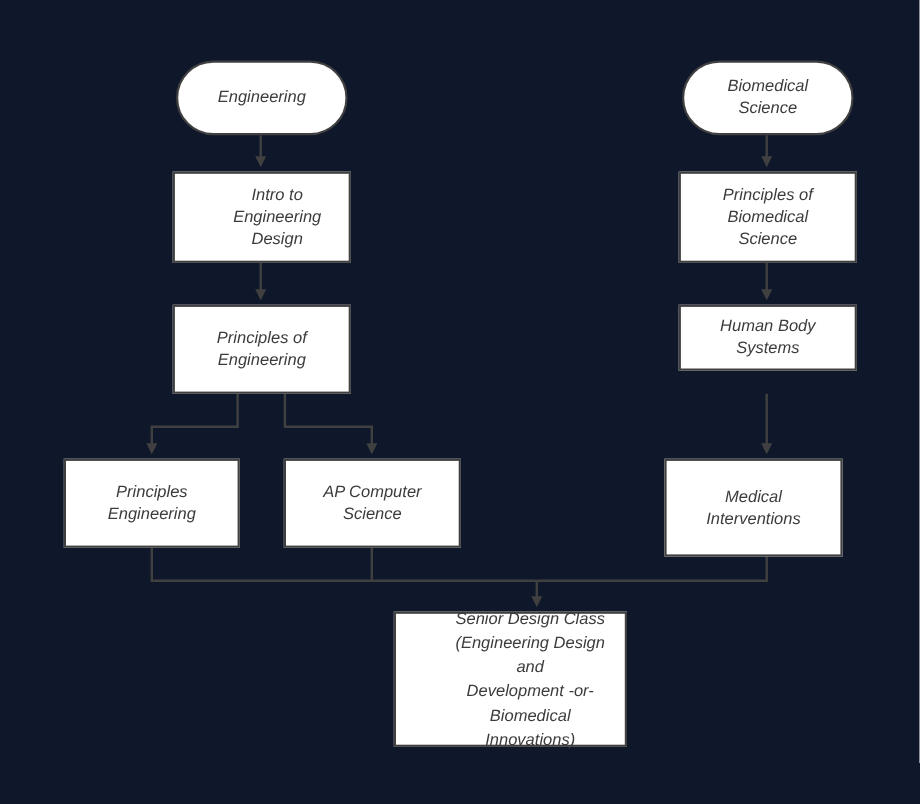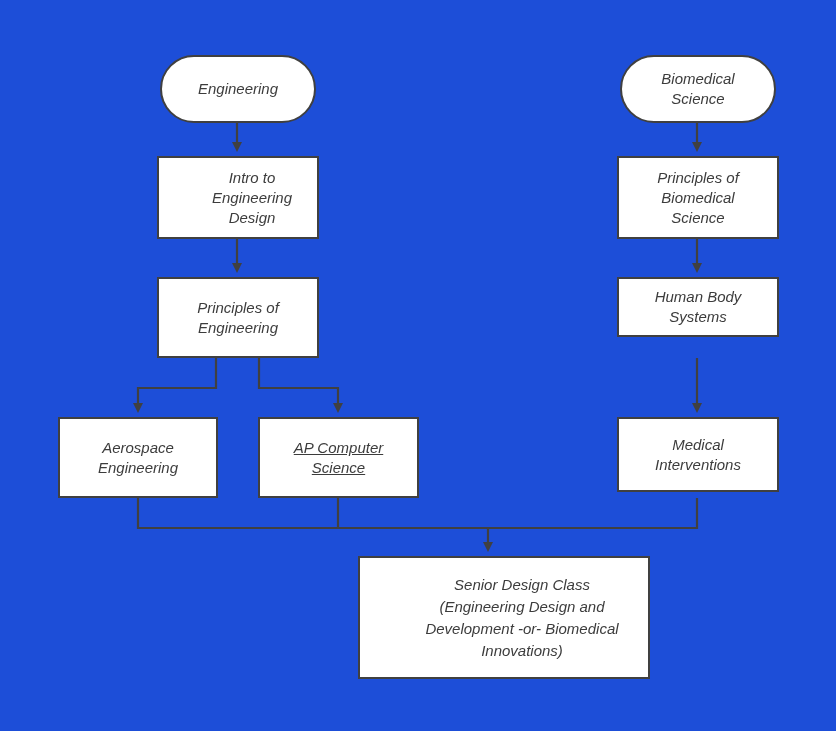--- a/index.html
+++ b/index.html
@@ -8,21 +8,21 @@
     padding: 0;
     background: #ffffff;
   }
   body {
     font-family: "Liberation Sans", sans-serif;
   }
   #diagram-canvas {
     position: relative;
     width: 836px;
     height: 731px;
-    background: #1d4ed8;
+    background: #0f172a;
     overflow: hidden;
   }
   #edge-layer {
     position: absolute;
     left: 0;
     top: 0;
     width: 836px;
     height: 731px;
   }
   .node {
@@ -116,34 +116,34 @@
     <span class="node-label">Principles of
 Engineering</span>
   </div>
 
   <div class="node" style="left:617px; top:277px; width:162px; height:60px;">
     <span class="node-label">Human Body
 Systems</span>
   </div>
 
   <div class="node" style="left:58px; top:417px; width:160px; height:81px;">
-    <span class="node-label">Aerospace
+    <span class="node-label">Principles
 Engineering</span>
   </div>
 
-  <div class="node" style="left:258px; top:417px; width:161px; height:81px;text-decoration:underline;">
+  <div class="node" style="left:258px; top:417px; width:161px; height:81px;">
     <span class="node-label">AP Computer
 Science</span>
   </div>
 
-  <div class="node" style="left:617px; top:417px; width:162px; height:75px;">
+  <div class="node" style="left:604px; top:417px; width:162px; height:89px;">
     <span class="node-label">Medical
 Interventions</span>
   </div>
 
-  <div class="node node-senior" style="left:358px; top:556px; width:292px; height:123px;padding-left:36px;">
+  <div class="node node-senior" style="left:358px; top:556px; width:212px; height:123px;padding-left:36px;">
     <span class="node-label">Senior Design Class
 (Engineering Design and
 Development -or- Biomedical
 Innovations)</span>
   </div>
 
 </div>
 
 </body></html>

